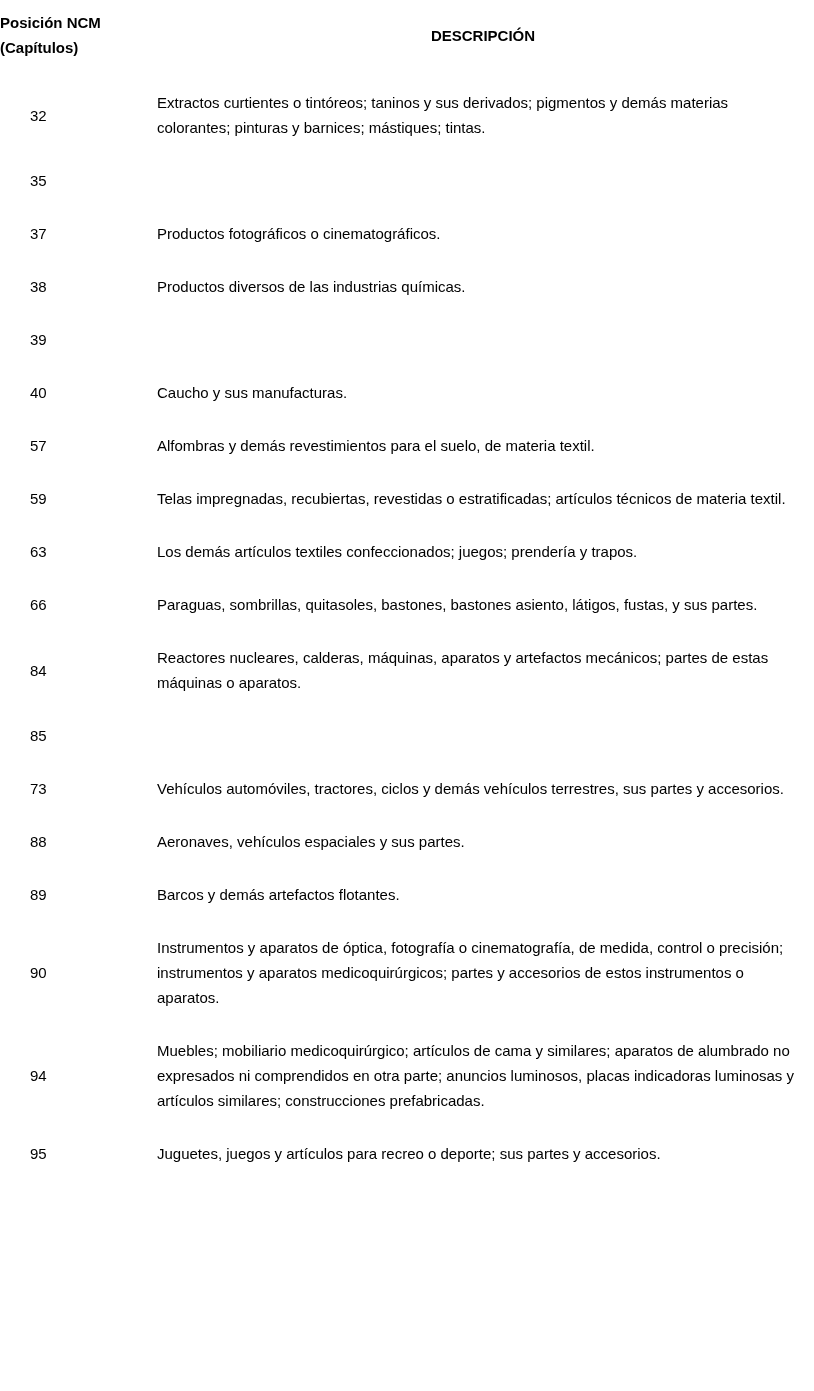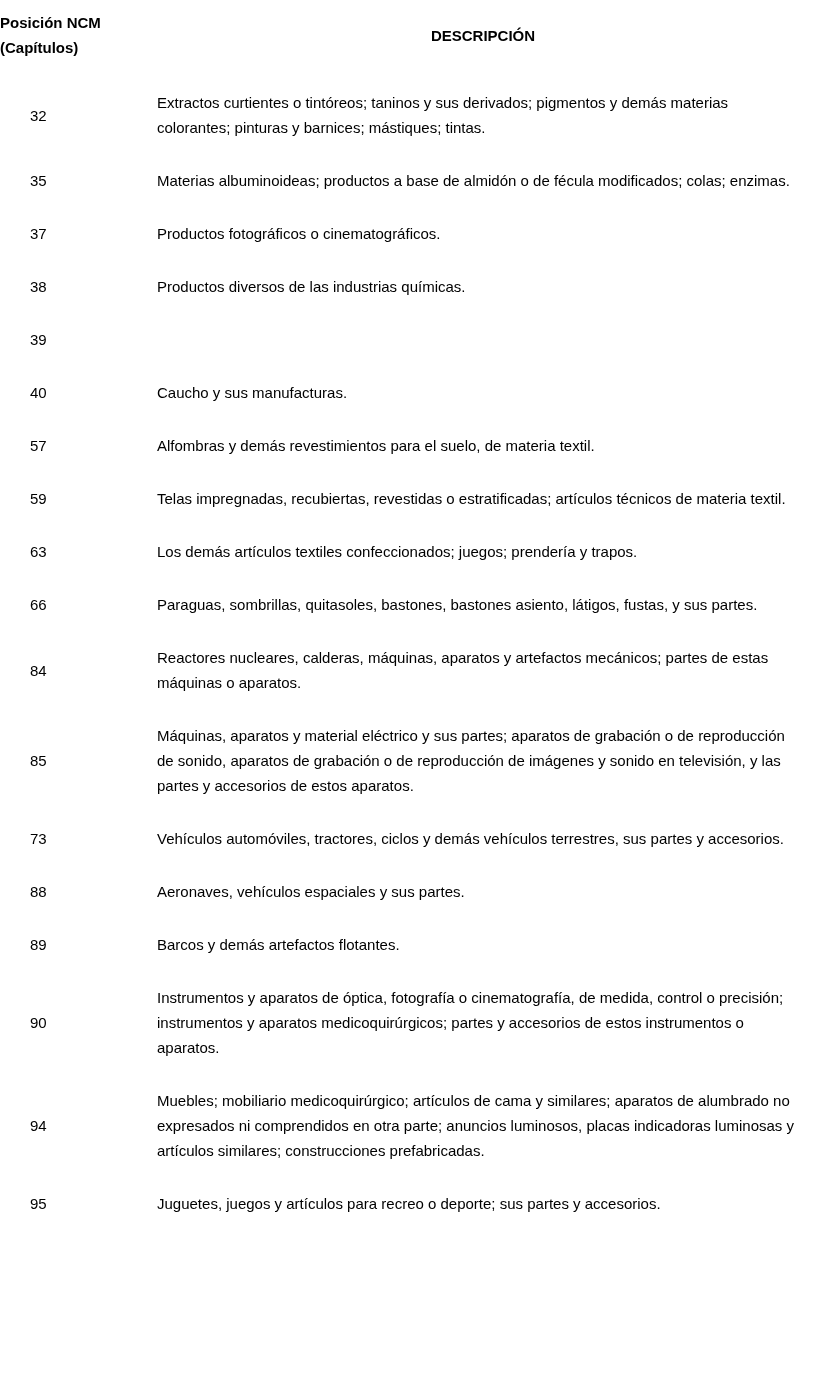--- a/index.html
+++ b/index.html
@@ -63,21 +63,20 @@
     <div class="header-desc">DESCRIPCIÓN</div>
   </div>
 
   <div id="rows-container">
       <div class="row">
         <div class="chapter-cell">32</div>
         <div class="desc-cell">Extractos curtientes o tintóreos; taninos y sus derivados; pigmentos y demás materias colorantes; pinturas y barnices; mástiques; tintas.</div>
       </div>
       <div class="row">
         <div class="chapter-cell">35</div>
-        <div class="desc-cell">Materias albuminoideas; productos a base de almidón o de fécula modificados; colas; enzimas.</div>
       </div>
       <div class="row">
         <div class="chapter-cell">37</div>
         <div class="desc-cell">Productos fotográficos o cinematográficos.</div>
       </div>
       <div class="row">
         <div class="chapter-cell">38</div>
         <div class="desc-cell">Productos diversos de las industrias químicas.</div>
       </div>
       <div class="row">
@@ -102,21 +101,20 @@
       <div class="row">
         <div class="chapter-cell">66</div>
         <div class="desc-cell">Paraguas, sombrillas, quitasoles, bastones, bastones asiento, látigos, fustas, y sus partes.</div>
       </div>
       <div class="row">
         <div class="chapter-cell">84</div>
         <div class="desc-cell">Reactores nucleares, calderas, máquinas, aparatos y artefactos mecánicos; partes de estas máquinas o aparatos.</div>
       </div>
       <div class="row">
         <div class="chapter-cell">85</div>
-        <div class="desc-cell">Máquinas, aparatos y material eléctrico y sus partes; aparatos de grabación o de reproducción de sonido, aparatos de grabación o de reproducción de imágenes y sonido en televisión, y las partes y accesorios de estos aparatos.</div>
       </div>
       <div class="row">
         <div class="chapter-cell">73</div>
         <div class="desc-cell">Vehículos automóviles, tractores, ciclos y demás vehículos terrestres, sus partes y accesorios.</div>
       </div>
       <div class="row">
         <div class="chapter-cell">88</div>
         <div class="desc-cell">Aeronaves, vehículos espaciales y sus partes.</div>
       </div>
       <div class="row">

